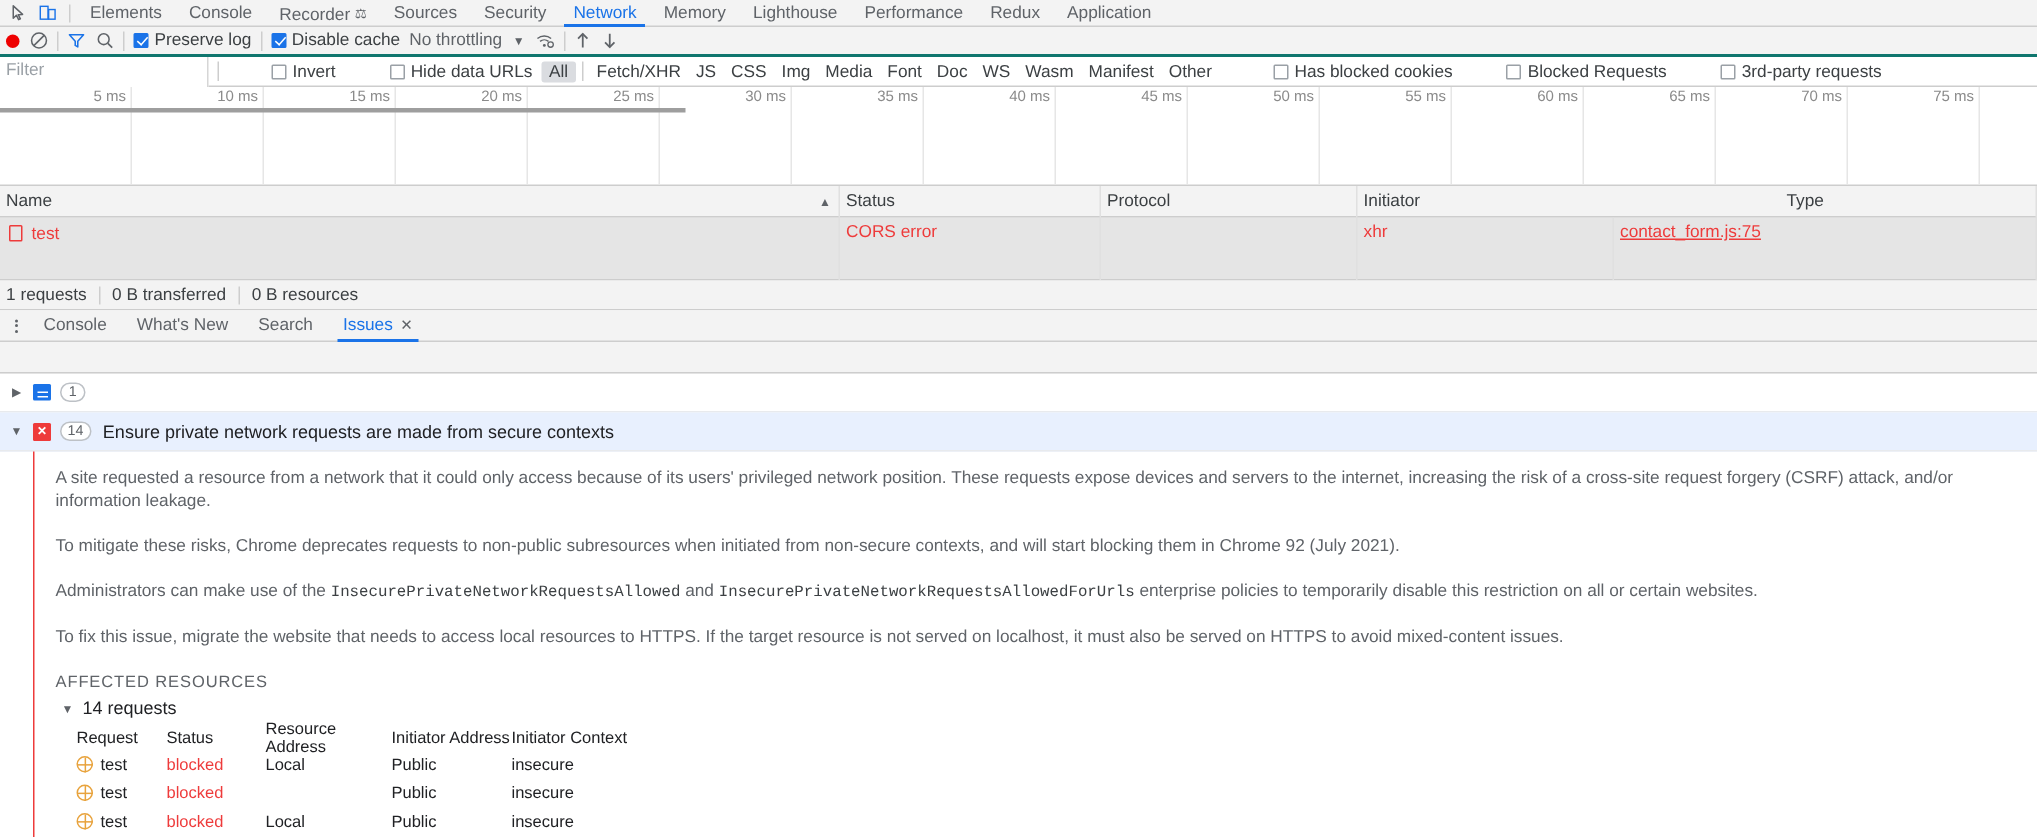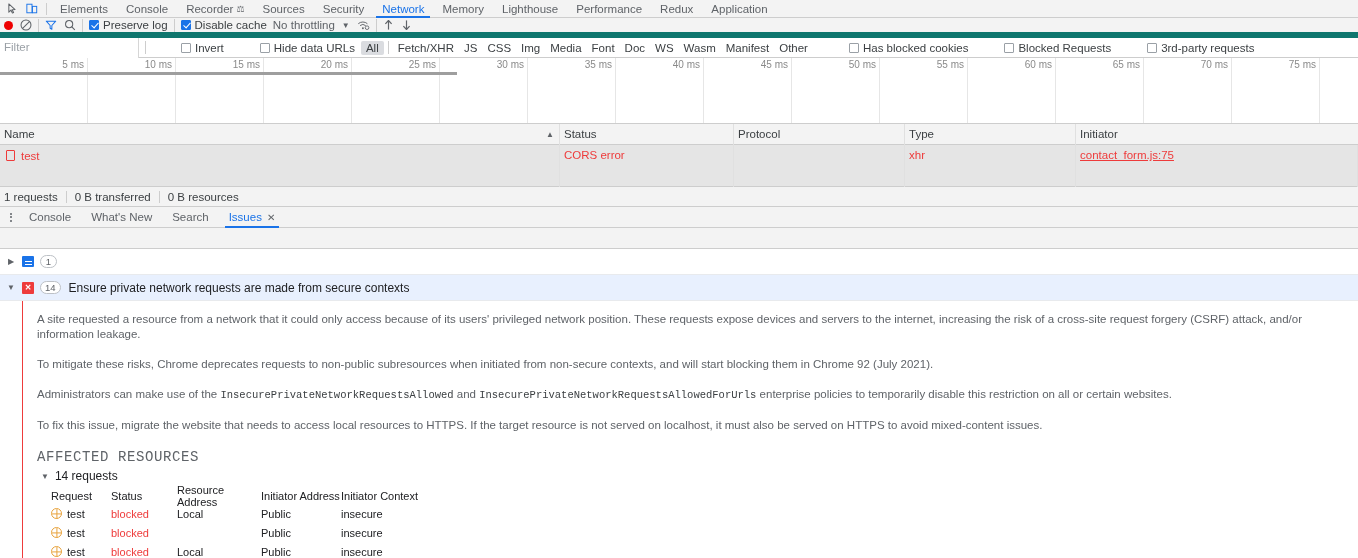--- a/index.html
+++ b/index.html
@@ -46,21 +46,21 @@
     content: ""; position: absolute; left: 3px; right: 3px; bottom: 0;
     height: 2px; background: #1a73e8;
   }
   .tab .flask { margin-left: 3px; font-size: 9px; vertical-align: 1px; }
 
   
   .nettoolbar {
     height: 20px;
     display: flex; align-items: center;
     background: #f3f3f3;
-    border-bottom: 6px solid #0f766e;
+    border-bottom: 2px solid #0f766e;
     padding-left: 4px;
     flex: 0 0 auto;
     font-size: 11.5px;
     color: #3c4043;
   }
   .nettoolbar .gap { width: 7px; }
   .vsep { width: 1px; height: 13px; background: #cdcdcd; margin: 0 6px; }
   .rec-dot { width: 9px; height: 9px; border-radius: 50%; background: #ee0000; cursor: pointer; }
   .icn { display: inline-flex; align-items: center; justify-content: center; cursor: pointer; }
   .cb-wrap { display: inline-flex; align-items: center; cursor: pointer; white-space: nowrap; }
@@ -224,22 +224,22 @@
     color: #3c4043;
   }
   .issue-body p { margin: 0 0 0 0; line-height: 15px; padding: 5px 0 10px 0; color: #5f6368; }
   .issue-body p.first { padding-top: 3px; }
   code.mono {
     font-family: "Liberation Mono", monospace;
     font-size: 10.5px;
     color: #3c4043;
   }
   .affected-label {
-    font-size: 14px; letter-spacing: 0.6px; color: #5f6368;
-    text-transform: uppercase; padding: 6px 0 2px 0; font-family: Liberation Mono, monospace;
+    font-size: 11px; letter-spacing: 0.6px; color: #5f6368;
+    text-transform: uppercase; padding: 6px 0 2px 0;
   }
   .req-toggle { display: flex; align-items: center; font-size: 12px; color: #202124; cursor: pointer; padding: 2px 0 2px 4px; }
   .req-toggle .twisty2 { font-size: 8px; color: #5f6368; margin-right: 6px; }
   .restable { margin-left: 14px; margin-top: 2px; }
   .reshead { display: flex; font-size: 11px; color: #202124; height: 17px; align-items: center; }
   .resrow { display: flex; font-size: 11px; color: #202124; height: 19px; align-items: center; }
   .rc1 { width: 60px; display: flex; align-items: center; }
   .rc2 { width: 66px; }
   .rc3 { width: 84px; }
   .rc4 { width: 80px; }
@@ -439,22 +439,22 @@
   </div>
 
   <div class="reqtable">
     <div class="trow thead">
       <div class="tcell c-name">
         <span>Name</span>
         <span class="sortarrow">▲</span>
       </div>
       <div class="tcell c-status">Status</div>
       <div class="tcell c-protocol">Protocol</div>
+      <div class="tcell c-initiator">Initiator</div>
       <div class="tcell c-type">Type</div>
-      <div class="tcell c-initiator">Initiator</div>
     </div>
     <div class="databody">
       <div class="drow">
         <div class="tcell c-name namecell">
           <span class="doc-ico"></span>
           <span class="err">test</span>
         </div>
         <div class="tcell c-status err">CORS error</div>
         <div class="tcell c-protocol"></div>
         <div class="tcell c-type err">xhr</div>

